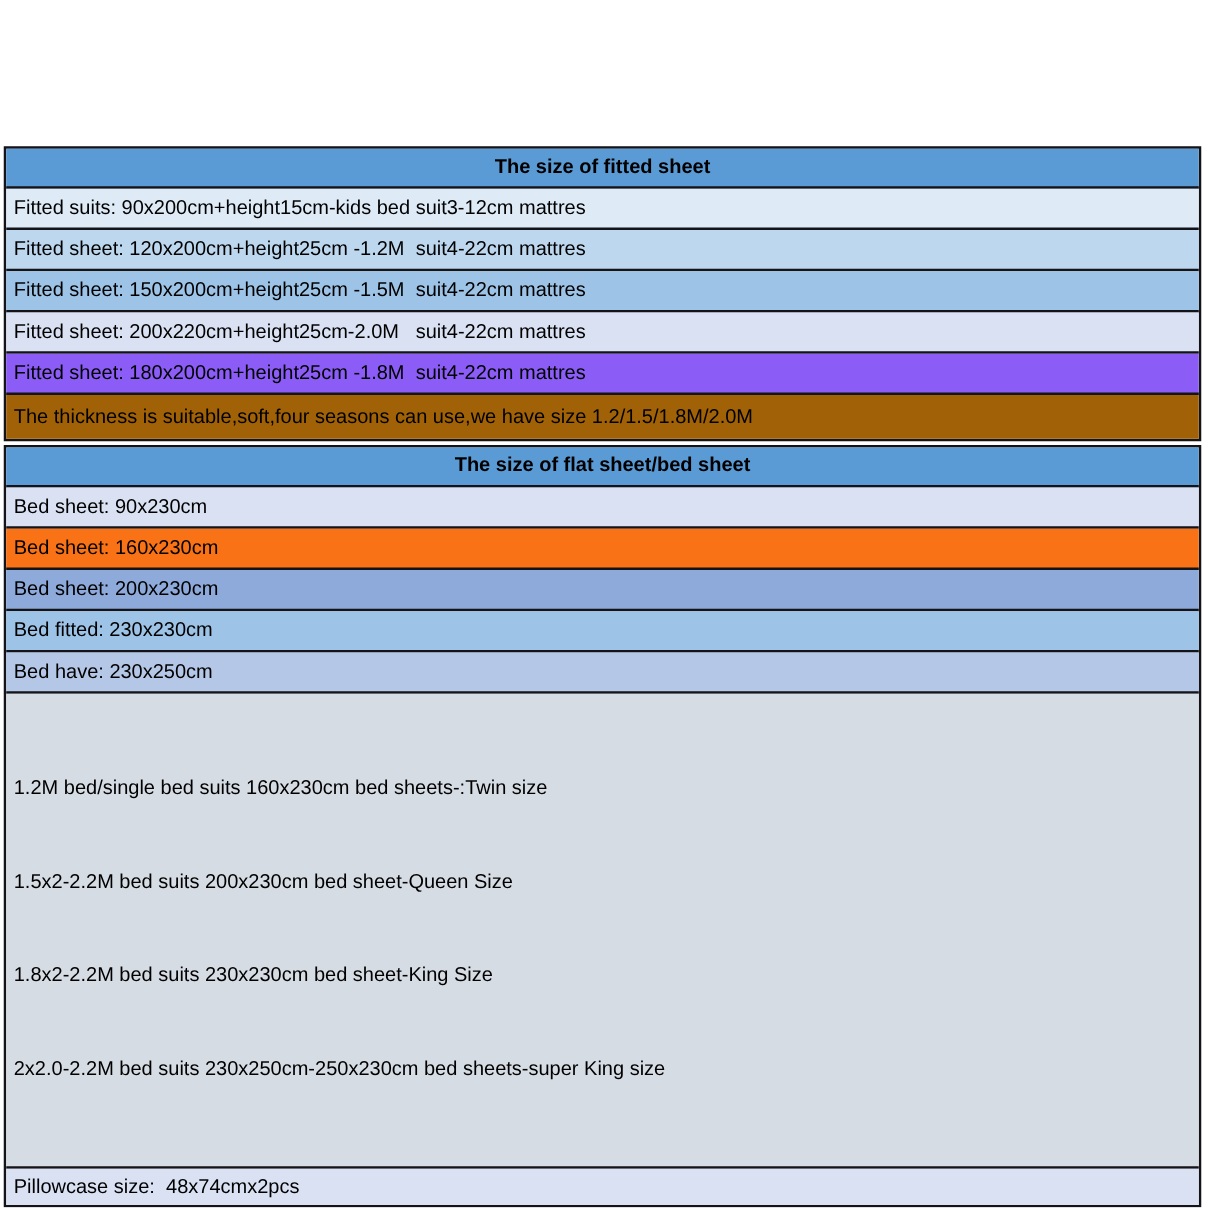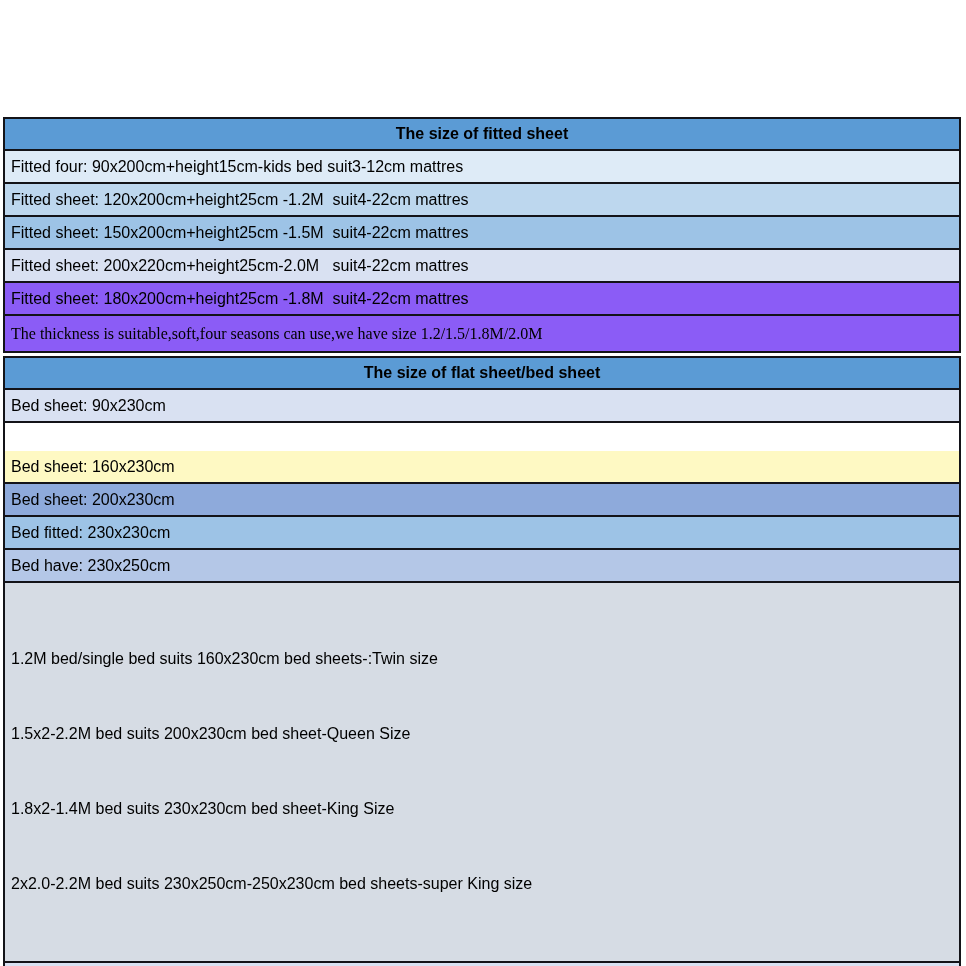--- a/index.html
+++ b/index.html
@@ -71,40 +71,40 @@
   }
 </style>
 </head>
 <body>
 
 <div class="canvas">
   <div class="tables-wrap">
 
     <section class="tbl">
       <div class="hdr" style="background-color: rgb(91, 155, 213);">The size of fitted sheet</div>
-      <div class="row" style="background-color: rgb(222, 235, 247);">Fitted four: 90x200cm+height15cm-kids bed suit3-12cm mattres</div>
+      <div class="row" style="background-color: rgb(222, 235, 247);">Fitted suits: 90x200cm+height15cm-kids bed suit3-12cm mattres</div>
       <div class="row" style="background-color: rgb(189, 215, 238);">Fitted sheet: 120x200cm+height25cm -1.2M  suit4-22cm mattres</div>
       <div class="row" style="background-color: rgb(157, 195, 230);">Fitted sheet: 150x200cm+height25cm -1.5M  suit4-22cm mattres</div>
       <div class="row" style="background-color: rgb(217, 225, 242);">Fitted sheet: 200x220cm+height25cm-2.0M   suit4-22cm mattres</div>
       <div class="row" style="background-color: #8b5cf6;">Fitted sheet: 180x200cm+height25cm -1.8M  suit4-22cm mattres</div>
-      <div class="row tall" style="background-color: #8b5cf6; font-family: Liberation Serif, serif;">The thickness is suitable,soft,four seasons can use,we have size 1.2/1.5/1.8M/2.0M</div>
+      <div class="row tall" style="background-color: #a16207;">The thickness is suitable,soft,four seasons can use,we have size 1.2/1.5/1.8M/2.0M</div>
     </section>
 
     <section class="tbl">
       <div class="hdr" style="background-color: rgb(91, 155, 213);">The size of flat sheet/bed sheet</div>
       <div class="row" style="background-color: rgb(217, 225, 242); text-align: center;">Bed sheet: 90x230cm</div>
-      <div class="row" style="background-color: #fef9c3; margin-top: 28px;">Bed sheet: 160x230cm</div>
+      <div class="row" style="background-color: #f97316;">Bed sheet: 160x230cm</div>
       <div class="row" style="background-color: rgb(142, 170, 219);">Bed sheet: 200x230cm</div>
       <div class="row" style="background-color: rgb(157, 195, 230);">Bed fitted: 230x230cm</div>
       <div class="row" style="background-color: rgb(180, 199, 231);">Bed have: 230x250cm</div>
 
       <div class="block" style="background-color: rgb(214, 220, 228);">
         <div class="line">1.2M bed/single bed suits 160x230cm bed sheets-:Twin size</div>
         <div class="line">1.5x2-2.2M bed suits 200x230cm bed sheet-Queen Size</div>
-        <div class="line">1.8x2-1.4M bed suits 230x230cm bed sheet-King Size</div>
+        <div class="line">1.8x2-2.2M bed suits 230x230cm bed sheet-King Size</div>
         <div class="line">2x2.0-2.2M bed suits 230x250cm-250x230cm bed sheets-super King size</div>
       </div>
 
       <div class="row" style="height: 29px; background-color: rgb(217, 225, 242);">Pillowcase size:  48x74cmx2pcs</div>
 
     </section>
 
   </div>
 </div>
 

